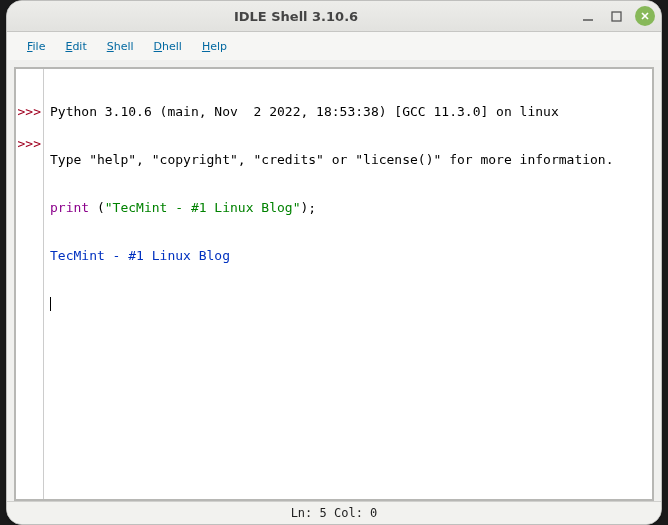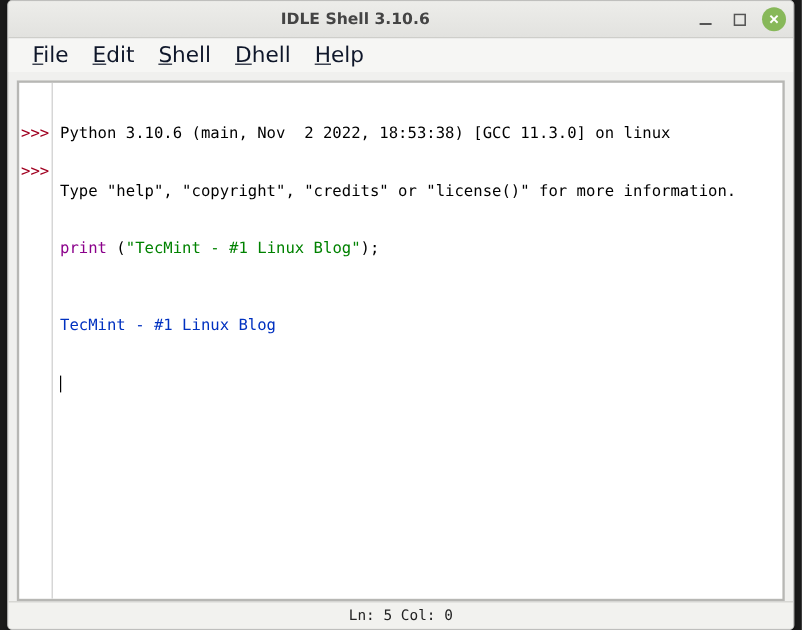--- a/index.html
+++ b/index.html
@@ -15,21 +15,21 @@
     position: relative;
   }
   .window {
     position: absolute;
     left: 6px;
     top: 0;
     width: 654px;
     height: 523px;
     background: #f0f0ee;
     border: 1px solid #bfbfbd;
-    border-radius: 4px;
+    border-radius: 16px;
     box-shadow: 0 1px 3px rgba(0,0,0,0.25);
     display: flex;
     flex-direction: column;
     overflow: hidden;
   }
   .titlebar {
     height: 30px;
     background: linear-gradient(#ededea, #e2e2df);
     border-bottom: 1px solid #c6c6c3;
     display: flex;
@@ -69,22 +69,22 @@
   .menubar {
     height: 28px;
     background: #f6f6f4;
     display: flex;
     align-items: center;
     padding: 0 10px;
     flex: 0 0 auto;
   }
   .menu-item {
     padding: 3px 10px;
-    color: #0f172a;
-    font-size: 18px;
+    color: #0369a1;
+    font-size: 11px;
     cursor: default;
   }
   .menu-item .ul { text-decoration: underline; }
   .editor-wrap {
     flex: 1;
     padding: 7px 7px 0 7px;
     display: flex;
   }
   .editor {
     flex: 1;
@@ -108,21 +108,21 @@
   .gline { height: 16px; }
   .code {
     flex: 1;
     padding: 3px 0 0 6px;
     color: #000;
     white-space: pre;
   }
   .cline { height: 16px; }
   .tok-kw { color: #8b008b; }
   .tok-str { color: #008200; }
-  .tok-out { color: #0031c0; margin-top: 16px; }
+  .tok-out { color: #0031c0; }
   .cursor {
     display: inline-block;
     width: 1px;
     height: 14px;
     background: #000;
     vertical-align: text-bottom;
   }
   .statusbar {
     height: 22px;
     background: #f2f2ef;

